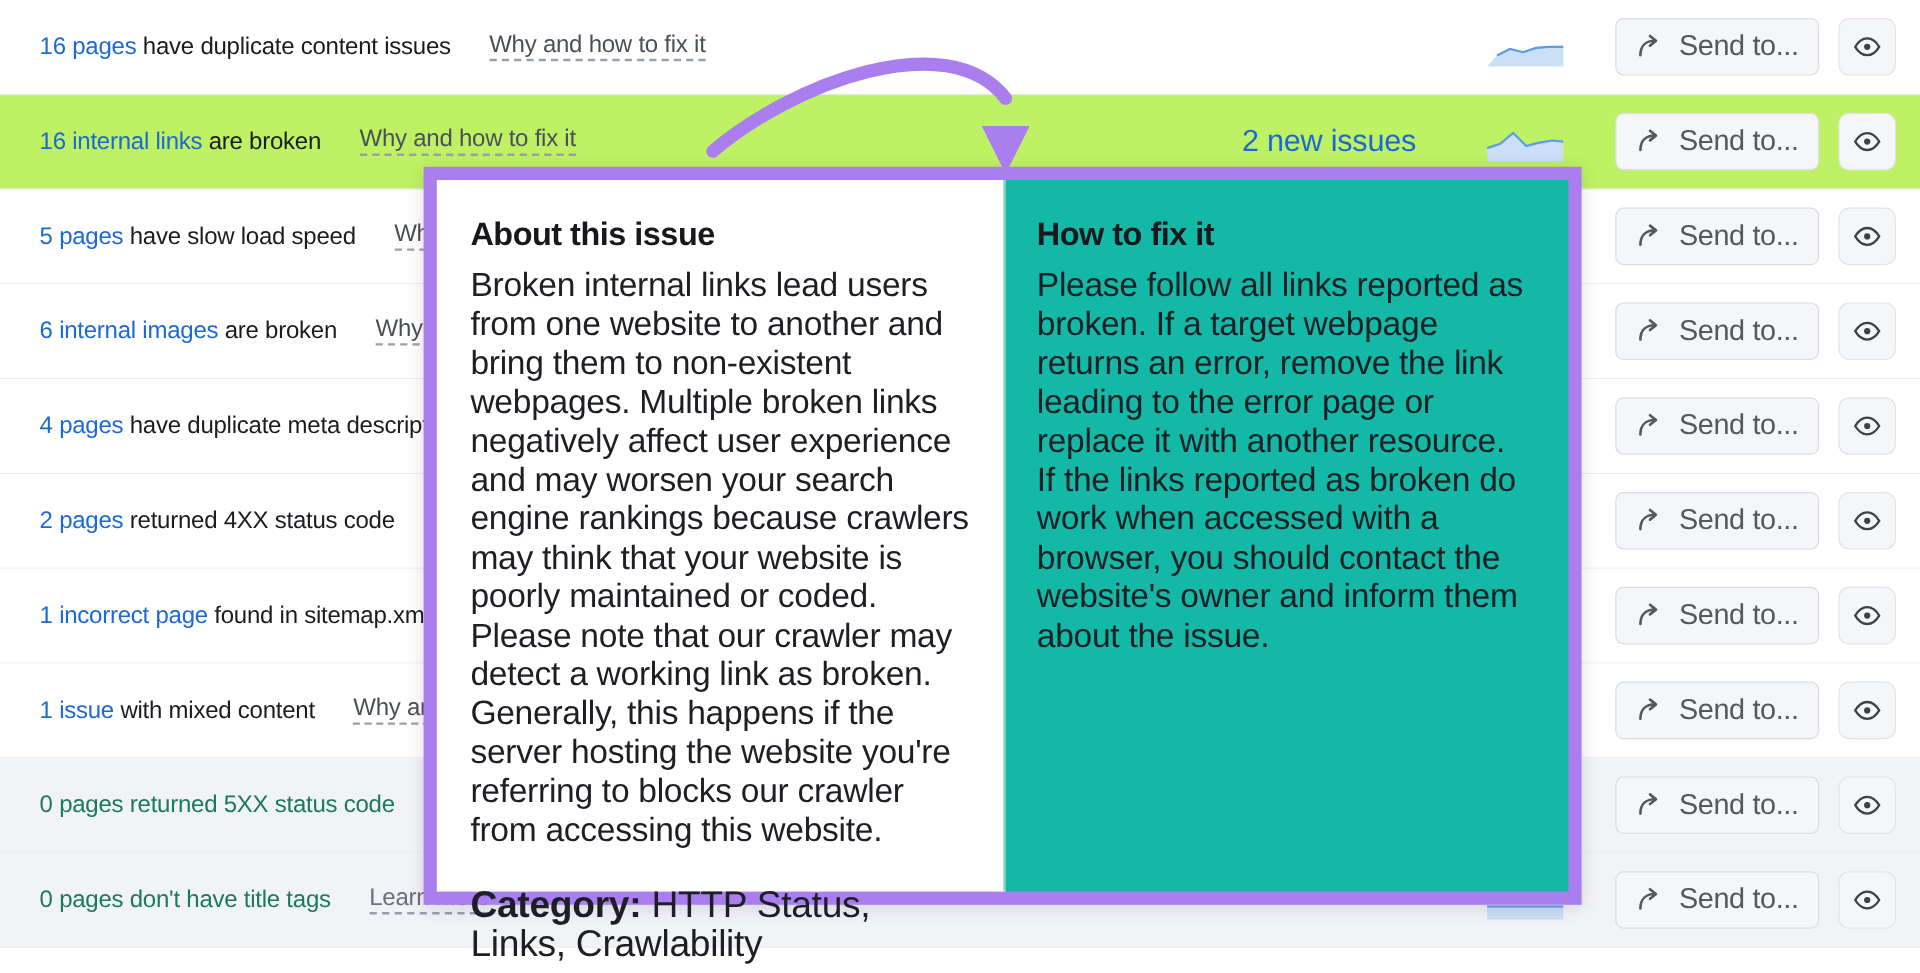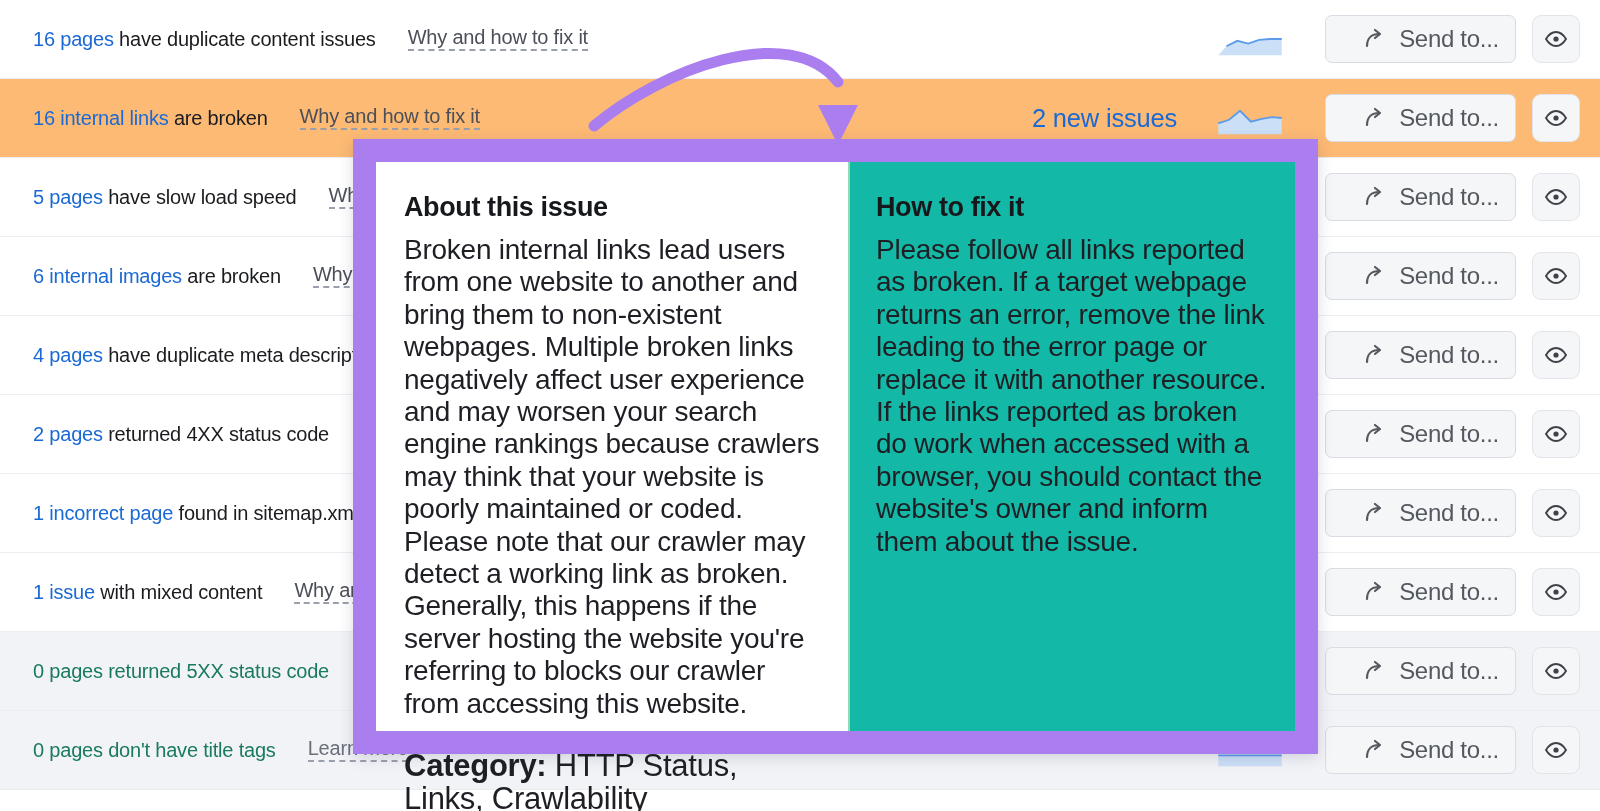--- a/index.html
+++ b/index.html
@@ -25,21 +25,21 @@
     position: relative;
     height: 79px;
     box-sizing: border-box;
     border-bottom: 1px solid #eceef2;
     display: flex;
     align-items: center;
     padding-left: 33px;
     padding-right: 20px;
     background: #ffffff;
   }
-  .issue-row.alt { background: #fdba74; }
+  .issue-row.alt { background: #bef264; }
   .issue-row.muted { background: #f2f3f7; }
 
   .issue-text {
     font-size: 20px;
     color: #1b1c1f;
     white-space: nowrap;
     letter-spacing: -0.2px;
   }
   .issue-count {
     color: #1b69d4;
@@ -65,21 +65,21 @@
   .row-right {
     margin-left: auto;
     display: flex;
     align-items: center;
     gap: 0px;
   }
   .new-issues {
     font-size: 25.5px;
     color: #1b69d4;
     white-space: nowrap;
-    margin-right: 34px;
+    margin-right: 52px;
     letter-spacing: -0.2px;
   }
   .spark {
     width: 78px;
     height: 40px;
     margin-right: 36px;
     flex: none;
   }
   .btn-send {
     width: 168px;
@@ -89,21 +89,20 @@
     background: #f5f6f8;
     display: flex;
     align-items: center;
     justify-content: center;
     gap: 12px;
     font-size: 24px;
     color: #54585f;
     cursor: pointer;
     flex: none;
     letter-spacing: -0.3px;
-    padding-left: 21px;
   }
   .btn-eye {
     width: 46px;
     height: 46px;
     margin-left: 16px;
     border: 1px solid #e2e4e9;
     border-radius: 9px;
     background: #f5f6f8;
     display: flex;
     align-items: center;
@@ -114,21 +113,21 @@
 
   
   #tooltip-panel {
     position: absolute;
     left: 353px;
     top: 139px;
     width: 965px;
     height: 615px;
     background: #ab7ef0;
     box-sizing: border-box;
-    padding: 23px;
+    padding: 11px;
     display: flex;
     z-index: 30;
     box-shadow: 0 3px 14px rgba(40,30,70,0.17);
   }
   #panel-about {
     width: 474px;
     background: #ffffff;
     box-sizing: border-box;
     padding: 30px 28px 20px 28px;
     border-right: 2px solid #8fdcb4;

